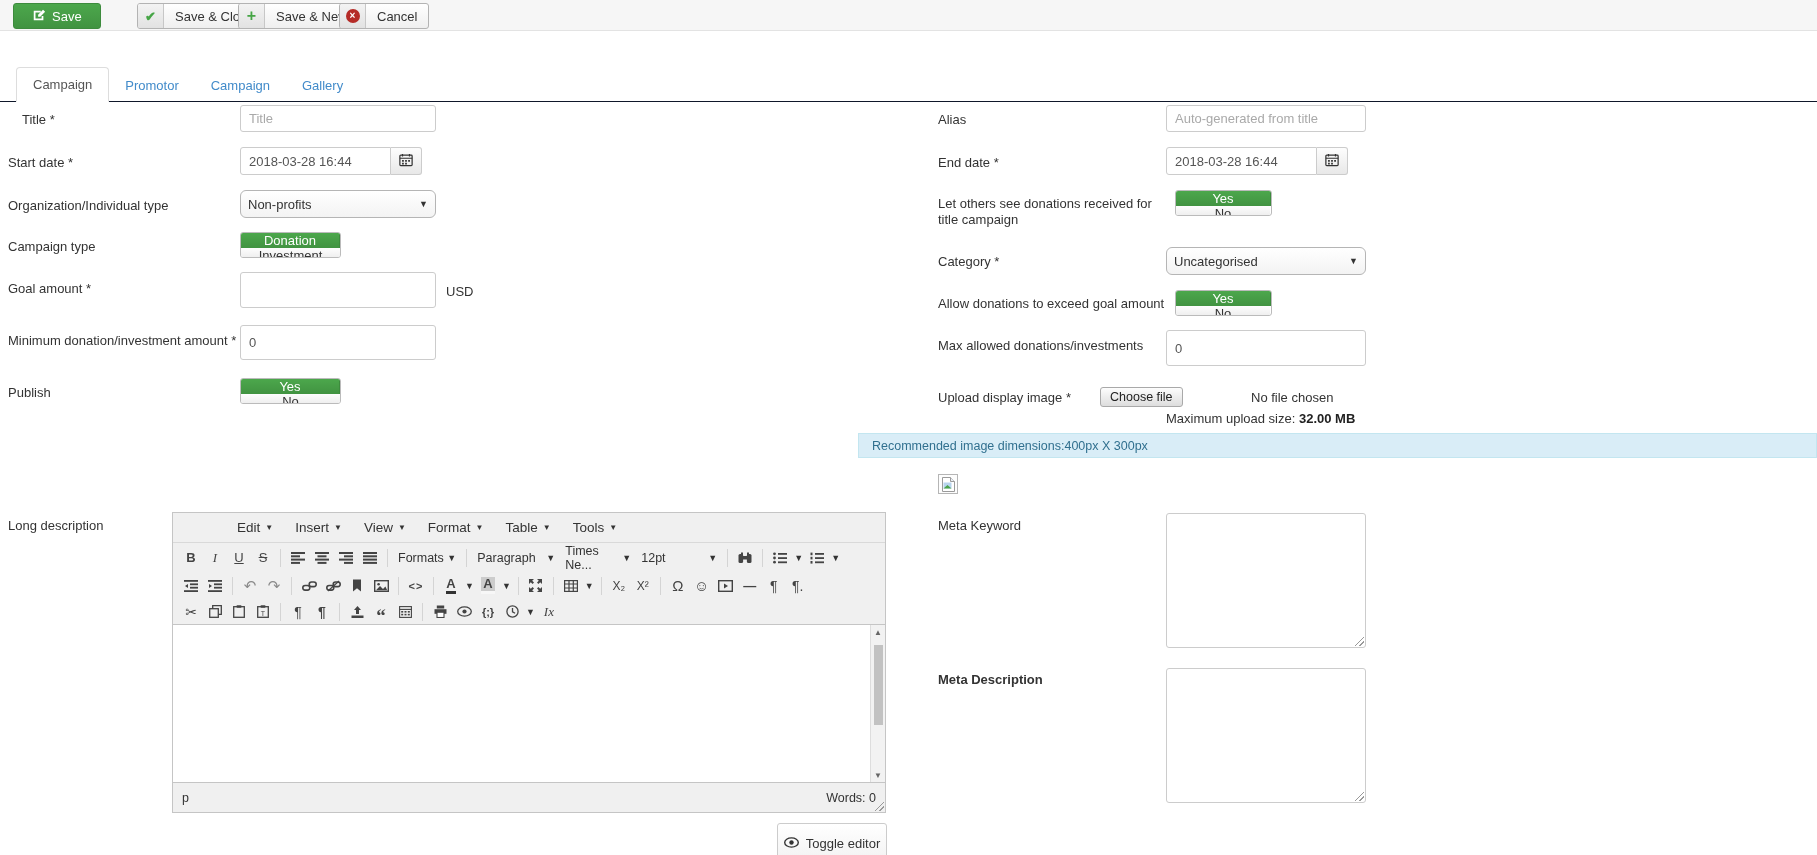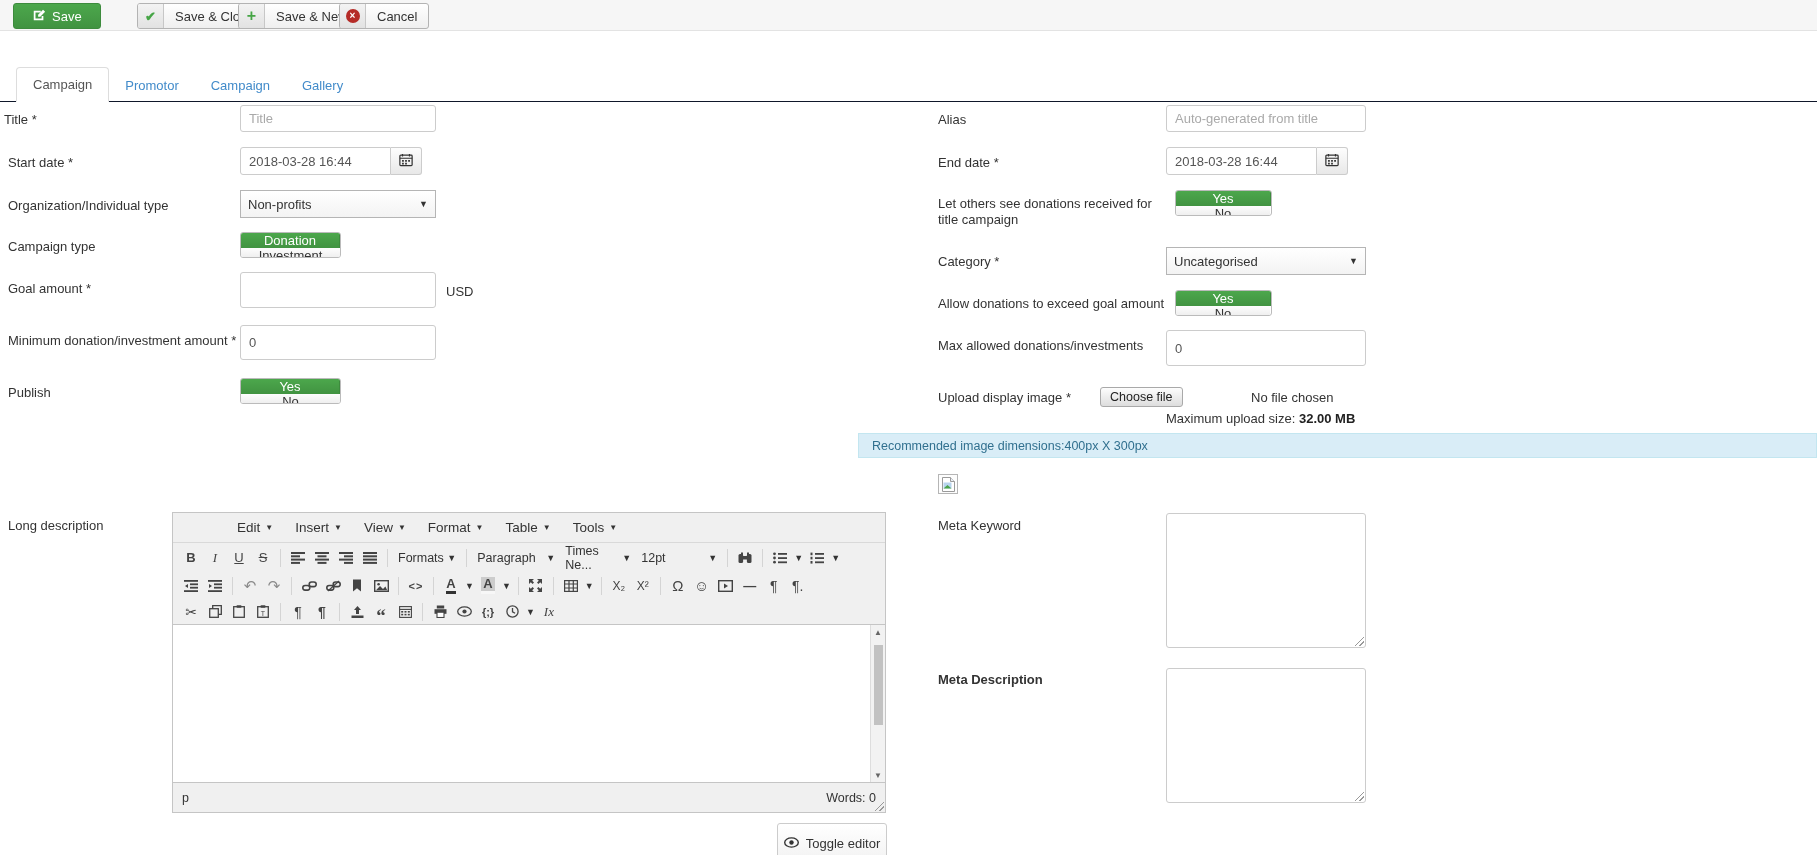--- a/index.html
+++ b/index.html
@@ -18,21 +18,21 @@
 
   
   .tabs { position:absolute; left:0; top:65px; width:100%; height:37px; border-bottom:1px solid #0f172a; padding-left:16px; display:flex; align-items:flex-end; }
   .tab { padding:9px 16px; font-size:13px; color:#428bca; cursor:pointer; margin-bottom:-1px; }
   .tab.active { color:#555; background:#fff; border:1px solid #ddd; border-bottom-color:#fff; border-radius:4px 4px 0 0; }
 
   
   .lbl { position:absolute; font-size:13px; color:#333; }
   .inp { position:absolute; border:1px solid #ccc; border-radius:3px; background:#fff; font-size:13px; color:#555; padding:3px 8px; font-family:"Liberation Sans", sans-serif; }
   .inp::placeholder { color:#a9a9a9; opacity:1; }
-  .select { position:absolute; border:1px solid #b5b5b5; border-radius:0; background:linear-gradient(#fff,#f3f3f3); display:flex; align-items:center; justify-content:space-between; padding:0 7px; font-size:13px; color:#333; cursor:pointer; }
+  .select { position:absolute; border:1px solid #b5b5b5; border-radius:6px; background:linear-gradient(#fff,#f3f3f3); display:flex; align-items:center; justify-content:space-between; padding:0 7px; font-size:13px; color:#333; cursor:pointer; }
   .caret { font-size:9px; color:#333; }
   .calbtn { position:absolute; border:1px solid #ccc; border-left:none; border-radius:0 3px 3px 0; background:linear-gradient(#fdfdfd,#e8e8e8); display:flex; align-items:center; justify-content:center; cursor:pointer; }
   .toggle { position:absolute; display:flex; border-radius:3px; overflow:hidden; border:1px solid #bbb; height:26px;flex-direction:column; }
   .tseg { width:99px; display:flex; align-items:center; justify-content:center; font-size:13px; cursor:pointer; }
   .tseg.on { background:linear-gradient(#4ca74c,#419341); color:#fff; border-right:1px solid #3d8b3d; }
   .tseg.off { background:linear-gradient(#fdfdfd,#e6e6e6); color:#333; }
   textarea.meta { position:absolute; border:1px solid #ccc; border-radius:3px; resize:none; width:200px; height:135px; font-family:"Liberation Sans",sans-serif; }
   .grip { position:absolute; width:11px; height:11px; background:
       linear-gradient(135deg, transparent 0 55%, #999 55% 62%, transparent 62% 75%, #999 75% 82%, transparent 82%); }
 
@@ -103,21 +103,21 @@
     </button>
   </div>
 
   <div class="tabs">
     <div class="tab active">Campaign</div>
     <div class="tab">Promotor</div>
     <div class="tab">Campaign</div>
     <div class="tab">Gallery</div>
   </div>
 
-  <div class="lbl" style="left:4px;top:112px;text-align:center;">Title *</div>
+  <div class="lbl" style="left:22px;top:112px;text-align:center;">Title *</div>
   <input class="inp" style="left: 240px; top: 105px; width: 196px; height: 27px;" placeholder="Title">
 
   <div class="lbl" style="left:8px;top:155px;">Start date *</div>
   <input class="inp" style="left: 240px; top: 147px; width: 151px; height: 28px; border-radius: 3px 0px 0px 3px;" value="2018-03-28 16:44">
   <div class="calbtn" style="left:391px;top:147px;width:31px;height:28px;">
     <span>
       <svg width="14" height="14" viewBox="0 0 16 16">
           <rect x="1" y="2.5" width="14" height="12" rx="1" fill="none" stroke="#333" stroke-width="1.4"></rect>
           <path d="M1 6h14" stroke="#333" stroke-width="1.2"></path>
           <path d="M4 1v3M12 1v3" stroke="#333" stroke-width="1.4"></path>

